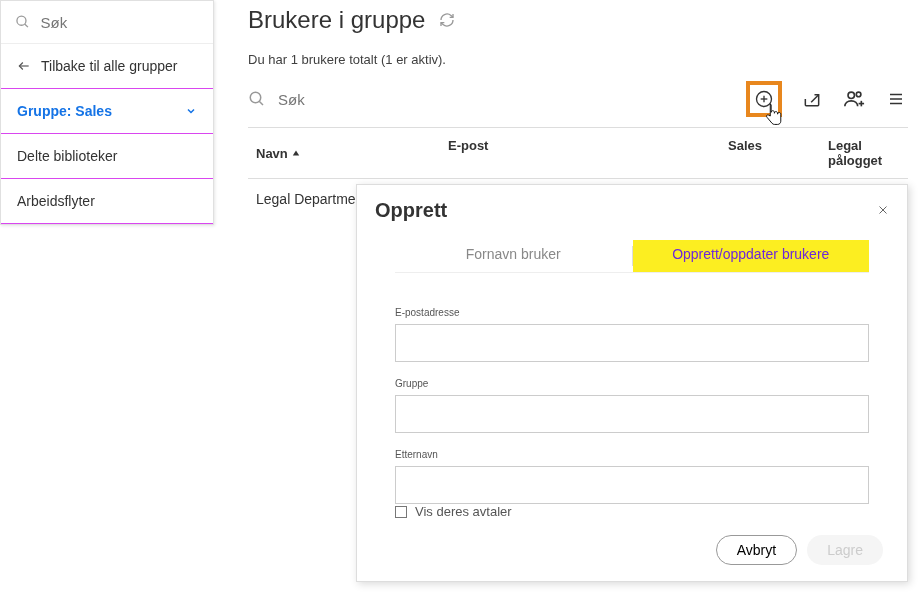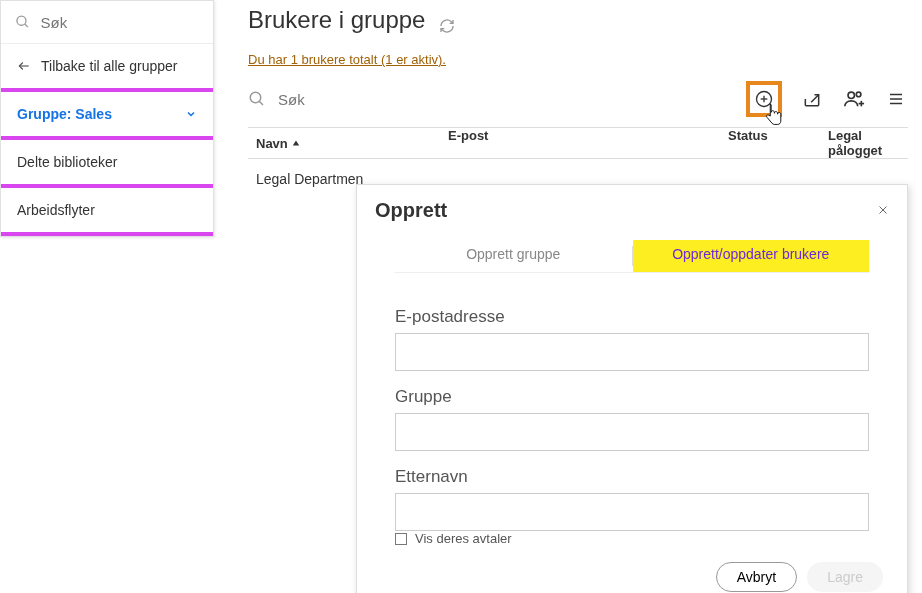--- a/index.html
+++ b/index.html
@@ -3,61 +3,61 @@
   <meta charset="utf-8">
   <style>
     * { box-sizing: border-box; margin: 0; padding: 0; font-family: -apple-system, BlinkMacSystemFont, "Segoe UI", sans-serif; }
     body { width: 922px; height: 593px; background: #fff; position: relative; overflow: hidden; }
 
     
     .sidebar { width: 214px; float: left; border: 1px solid #e0e0e0; box-shadow: 1px 1px 3px rgba(0,0,0,0.1); }
     .sidebar-search { padding: 12px 14px; display: flex; align-items: center; gap: 10px; border-bottom: 1px solid #eee; }
     .search-icon-svg { width: 18px; height: 18px; }
     .sidebar-search input { border: none; outline: none; font-size: 15px; color: #999; width: 100%; }
-    .sidebar-item { padding: 14px 16px; font-size: 14px; color: #333; display: flex; align-items: center; gap: 10px; border-bottom: 4px solid #d946ef; cursor: pointer; }
+    .sidebar-item { padding: 14px 16px; font-size: 14px; color: #333; display: flex; align-items: center; gap: 10px; border-bottom: 1px solid #d946ef; cursor: pointer; }
     .sidebar-item.active { color: #1473e6; font-weight: bold; }
     .sidebar-item .spacer { flex: 1; }
 
     
     .main { margin-left: 234px; padding: 0 14px; }
-    .page-header { display: flex; align-items: flex-end; gap: 14px; padding: 6px 0 18px; }
+    .page-header { display: flex; align-items: center; gap: 14px; padding: 6px 0 18px; }
     .page-title { font-size: 24px; font-weight: 400; color: #333; }
     .refresh-icon { color: #999; }
 
-    .count-text { font-size: 13px; color: #a16207; margin-bottom: 8px; text-decoration: underline; }
+    .count-text { font-size: 13px; color: #404040; margin-bottom: 8px; }
 
     .toolbar { display: flex; align-items: center; padding: 6px 0 10px; }
     .toolbar-search { display: flex; align-items: center; gap: 12px; flex: 1; }
     .toolbar-search input { border: none; outline: none; font-size: 15px; color: #999; }
     .toolbar-actions { display: flex; align-items: center; gap: 18px; }
     .icon-btn { width: 24px; height: 24px; display: flex; align-items: center; justify-content: center; cursor: pointer; color: #333; }
     .highlight-box { border: 4px solid #e8871e; padding: 2px; position: relative; }
     .pointer-cursor { position: absolute; left: 12px; top: 18px; z-index: 9; pointer-events: none; }
 
-    .table-head { display: flex; border-top: 1px solid #ddd; border-bottom: 1px solid #ddd; padding: 0 0; font-size: 13px; font-weight: 600; color: #333; }
+    .table-head { display: flex; border-top: 1px solid #ddd; border-bottom: 1px solid #ddd; padding: 10px 0; font-size: 13px; font-weight: 600; color: #333; }
     .col-name { width: 200px; padding-left: 8px; display:flex; align-items:center; gap:4px; }
     .col-email { width: 280px; }
     .col-status { width: 100px; }
     .col-last { flex: 1; }
 
     .table-row { display: flex; padding: 12px 0; font-size: 14px; color: #333; }
 
     
     .modal { position: absolute; left: 356px; top: 184px; width: 552px; background: #fff; border: 1px solid #ddd; box-shadow: 2px 2px 8px rgba(0,0,0,0.15); }
     .modal-header { display: flex; align-items: center; padding: 14px 18px 12px; }
     .modal-title { font-size: 20px; font-weight: 600; color: #333; flex: 1; }
     .modal-close { cursor: pointer; font-size: 15px; color: #666; }
 
     .modal-tabs { display: flex; margin: 6px 38px 0; border-bottom: 1px solid #eee; }
     .modal-tab { flex: 1; text-align: center; padding: 6px 0 10px; font-size: 14px; color: #888; cursor: pointer; }
     .tab-sep { width: 1px; background: #ddd; height: 20px; align-self: center; }
     .modal-tab.inactive-highlight { background: #fcee21; color: #6d28d9; }
 
     .modal-body { padding: 18px 38px 6px; }
-    .form-label { font-size: 17px; color: #555; margin-top: 16px; margin-bottom: 6px; display: block; }
+    .form-label { font-size: 10px; color: #555; margin-top: 16px; margin-bottom: 6px; display: block; }
     .form-input { width: 100%; padding: 10px; border: 1px solid #ccc; font-size: 14px; outline: none; }
 
     .checkbox-row { display: flex; align-items: center; gap: 8px; font-size: 13px; color: #555; }
     .checkbox-row .cb { width: 12px; height: 12px; border: 1px solid #777; }
 
     .modal-footer { display: flex; justify-content: flex-end; gap: 10px; padding: 10px 24px 16px; }
     .btn { padding: 6px 20px; border-radius: 18px; font-size: 14px; cursor: pointer; border: 1px solid #999; background: #fff; }
     .btn.disabled { border: none; color: #ccc; background: #f5f5f5; cursor: default; }
   </style>
 </head>
@@ -154,42 +154,42 @@
   </div>
 
   <div class="table-head">
     <div class="col-name">
       <span>Navn</span>
       <svg width="8" height="8" viewBox="0 0 10 10">
           <polygon points="5,2 9,8 1,8" fill="#333"></polygon>
         </svg>
     </div>
     <div class="col-email">E-post</div>
-    <div class="col-status">Status</div>
+    <div class="col-status">Sales</div>
     <div class="col-last">Legal pålogget</div>
   </div>
 
   <div class="table-row">
     <div class="col-name">Legal Departmen</div>
   </div>
 </div>
 
 <div class="modal">
   <div class="modal-header">
     <span class="modal-title">Opprett</span>
     <span class="modal-close">
       <svg width="12" height="12" viewBox="0 0 24 24" fill="none" stroke="#666" stroke-width="2">
           <line x1="5" y1="5" x2="19" y2="19"></line>
           <line x1="19" y1="5" x2="5" y2="19"></line>
         </svg>
     </span>
   </div>
 
   <div class="modal-tabs">
-    <div class="modal-tab">Opprett gruppe</div>
+    <div class="modal-tab">Fornavn bruker</div>
     <div class="tab-sep"></div>
     <div class="modal-tab inactive-highlight">Opprett/oppdater brukere</div>
   </div>
 
   <div class="modal-body">
     <label class="form-label">E-postadresse</label>
     <input class="form-input" type="text" style="">
 
     <label class="form-label">Gruppe</label>
     <input class="form-input" type="text" style="">

